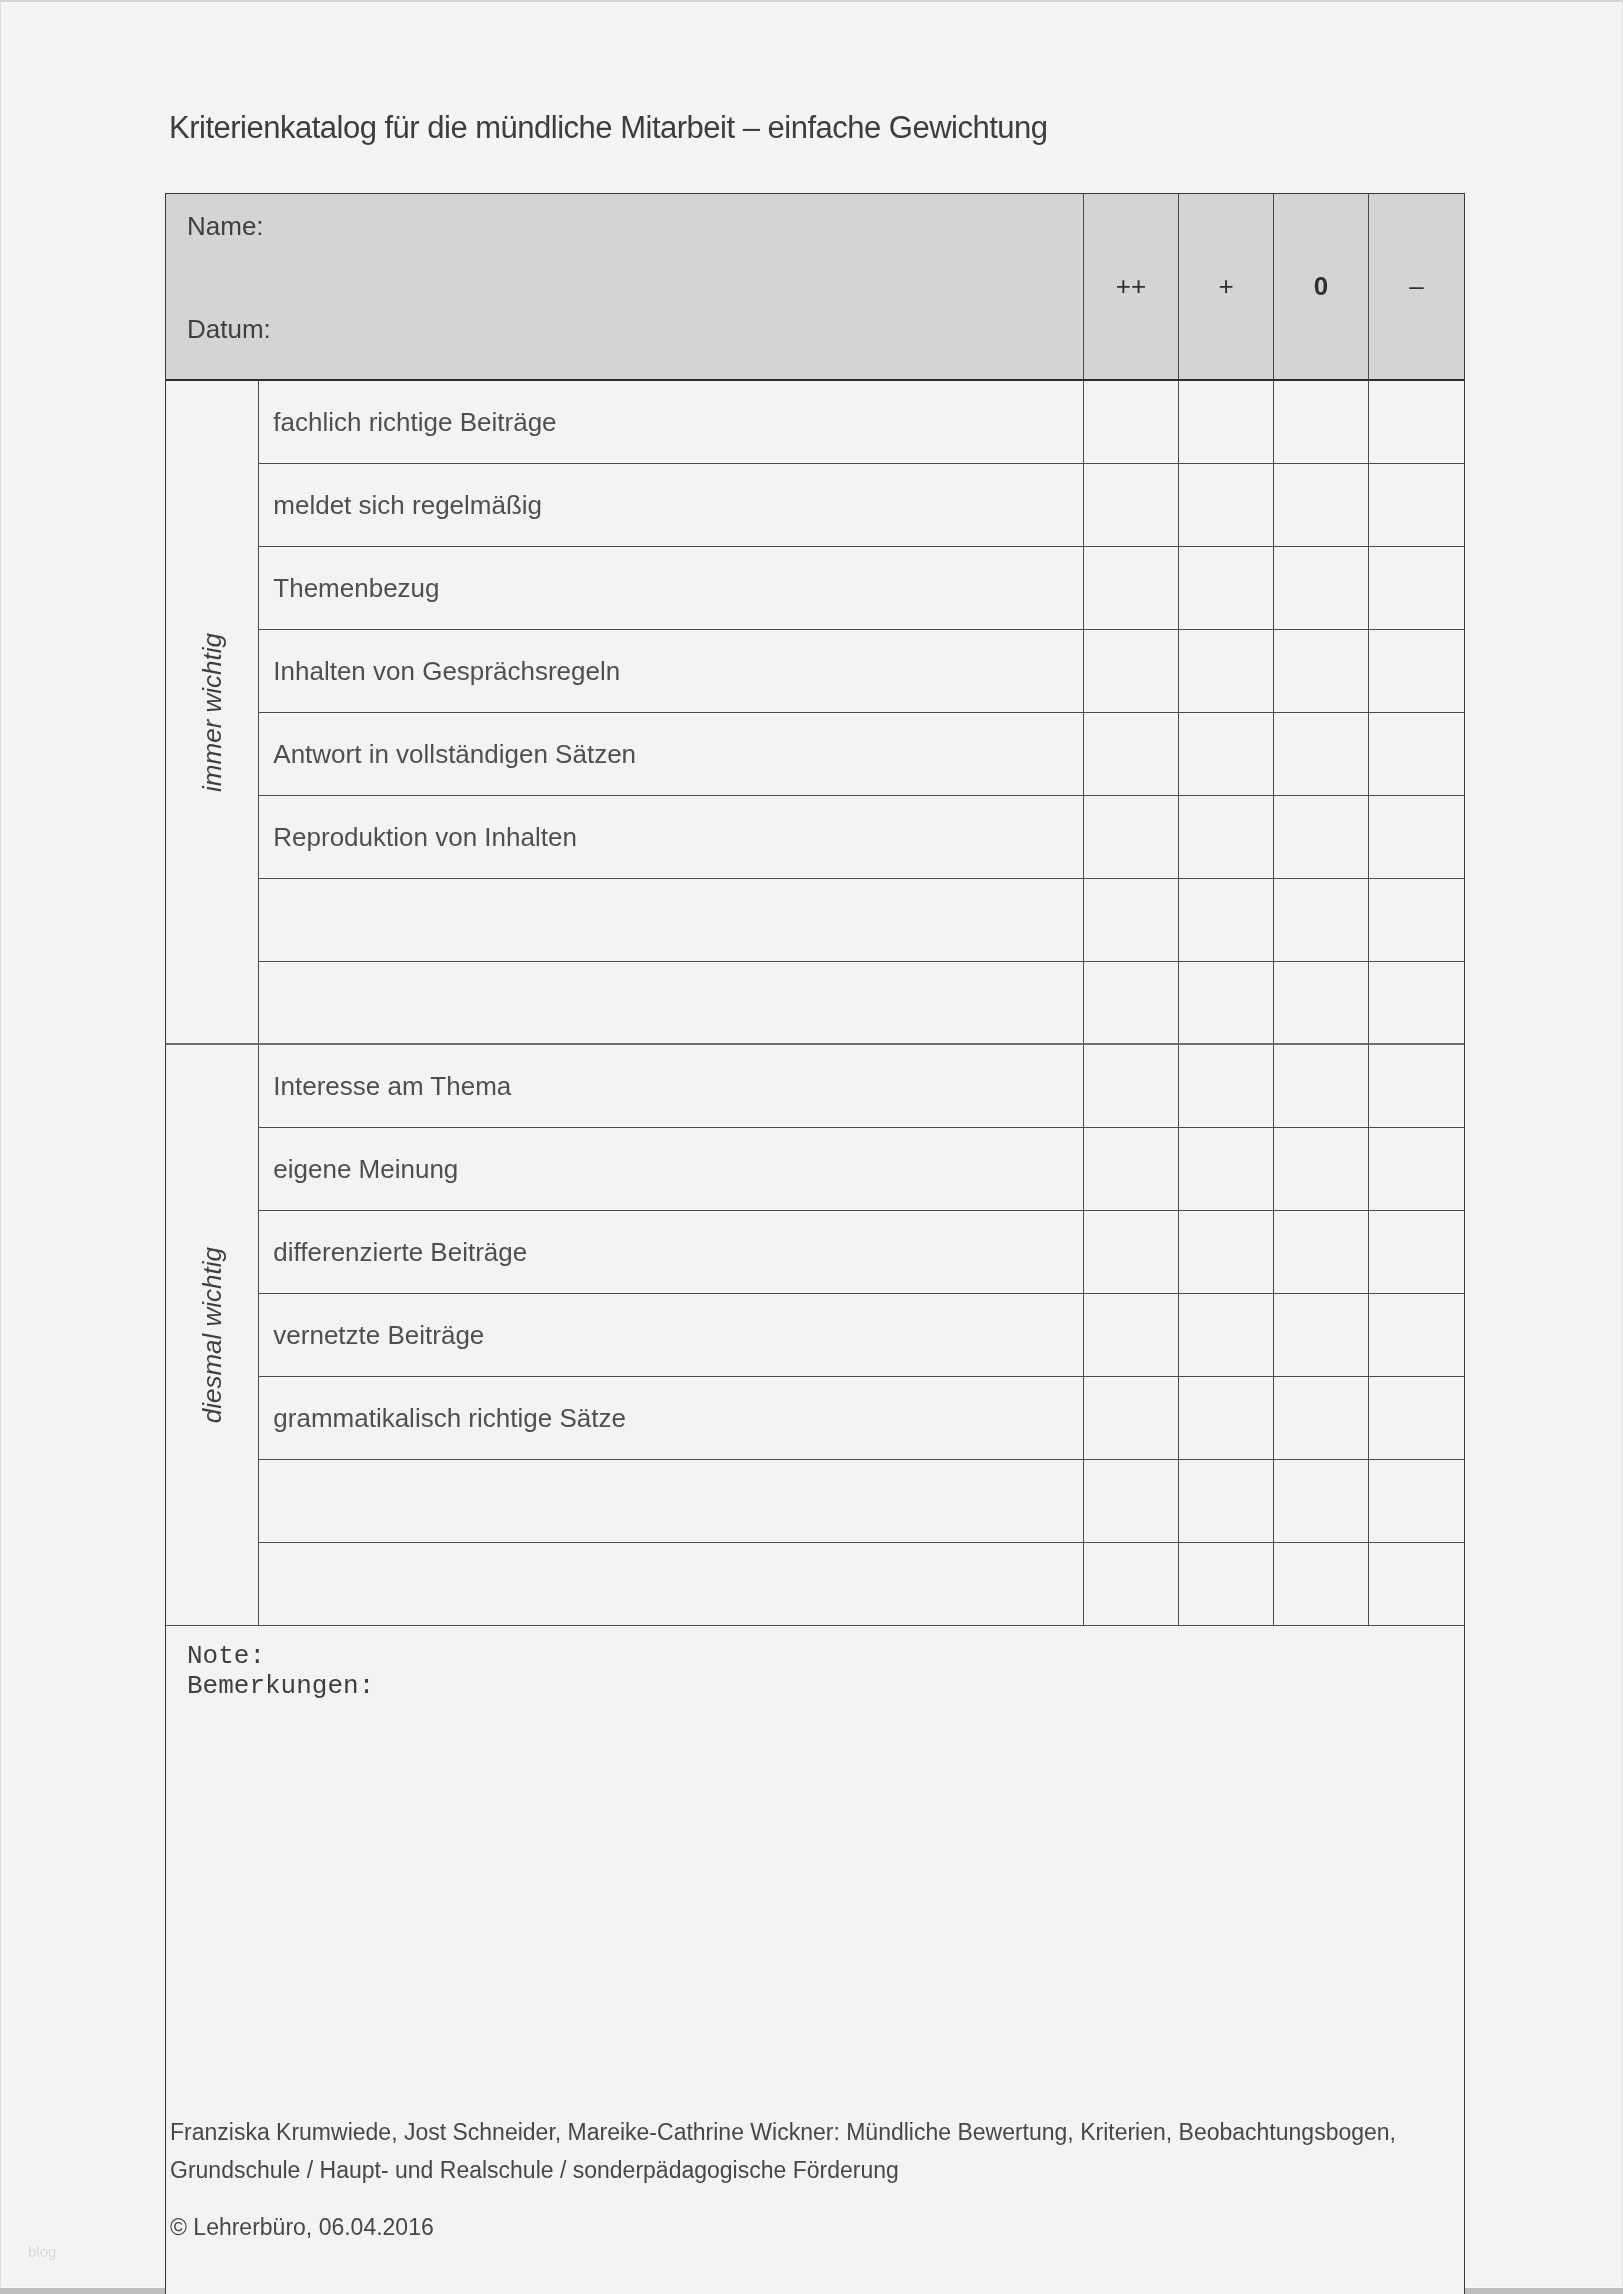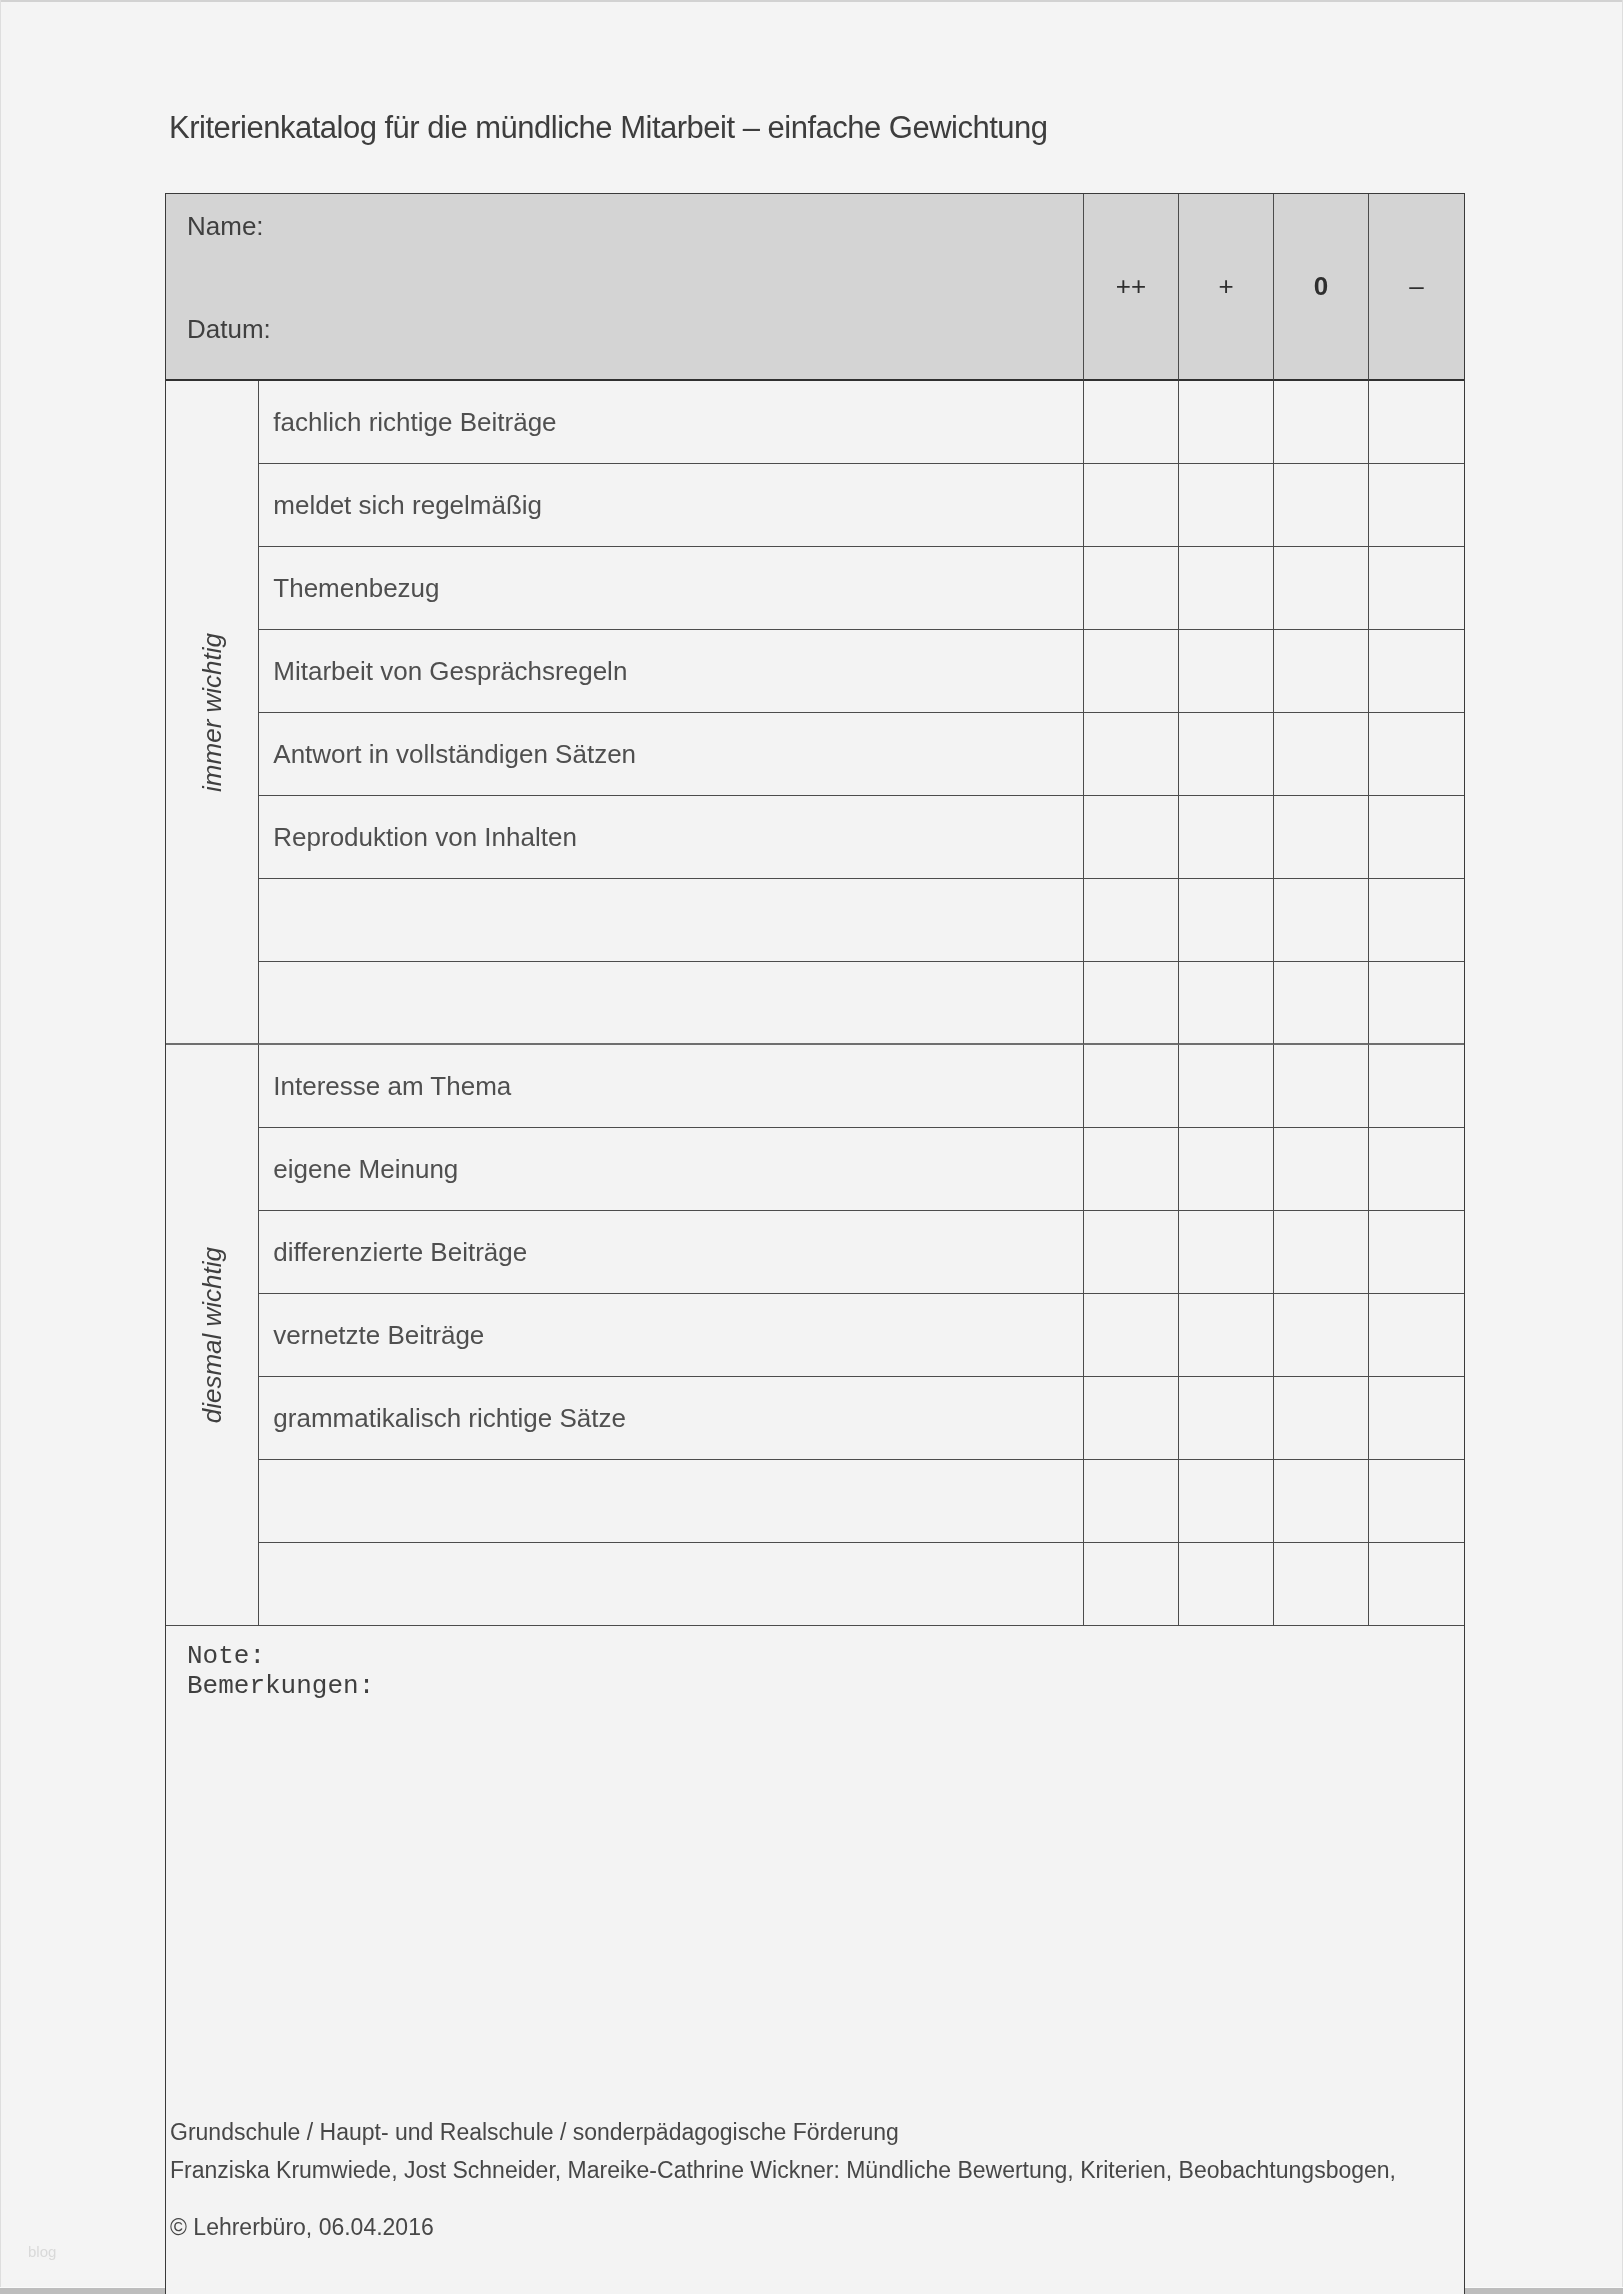--- a/index.html
+++ b/index.html
@@ -116,21 +116,21 @@
   <div class="cell"></div>
   <div class="cell"></div>
   <div class="cell no-r"></div>
 
   <div class="cell criterion">Themenbezug</div>
   <div class="cell"></div>
   <div class="cell"></div>
   <div class="cell"></div>
   <div class="cell no-r"></div>
 
-  <div class="cell criterion">Mitarbeit von Gesprächsregeln</div>
+  <div class="cell criterion">Inhalten von Gesprächsregeln</div>
   <div class="cell"></div>
   <div class="cell"></div>
   <div class="cell"></div>
   <div class="cell no-r"></div>
 
   <div class="cell criterion">Antwort in vollständigen Sätzen</div>
   <div class="cell"></div>
   <div class="cell"></div>
   <div class="cell"></div>
   <div class="cell no-r"></div>
@@ -200,19 +200,19 @@
   <div class="cell no-r"></div>
 
   <div class="cell note-cell">
     <div>Note:</div>
     <div class="remarks">Bemerkungen:</div>
   </div>
 
 </div>
 
 <div class="footer">
+  <div>Franziska Krumwiede, Jost Schneider, Mareike-Cathrine Wickner: Mündliche Bewertung, Kriterien, Beobachtungsbogen,</div>
   <div>Grundschule / Haupt- und Realschule / sonderpädagogische Förderung</div>
-  <div>Franziska Krumwiede, Jost Schneider, Mareike-Cathrine Wickner: Mündliche Bewertung, Kriterien, Beobachtungsbogen,</div>
   <div class="copyright">© Lehrerbüro, 06.04.2016</div>
 </div>
 
 <div class="watermark">blog</div>
 
 
 </body></html>

